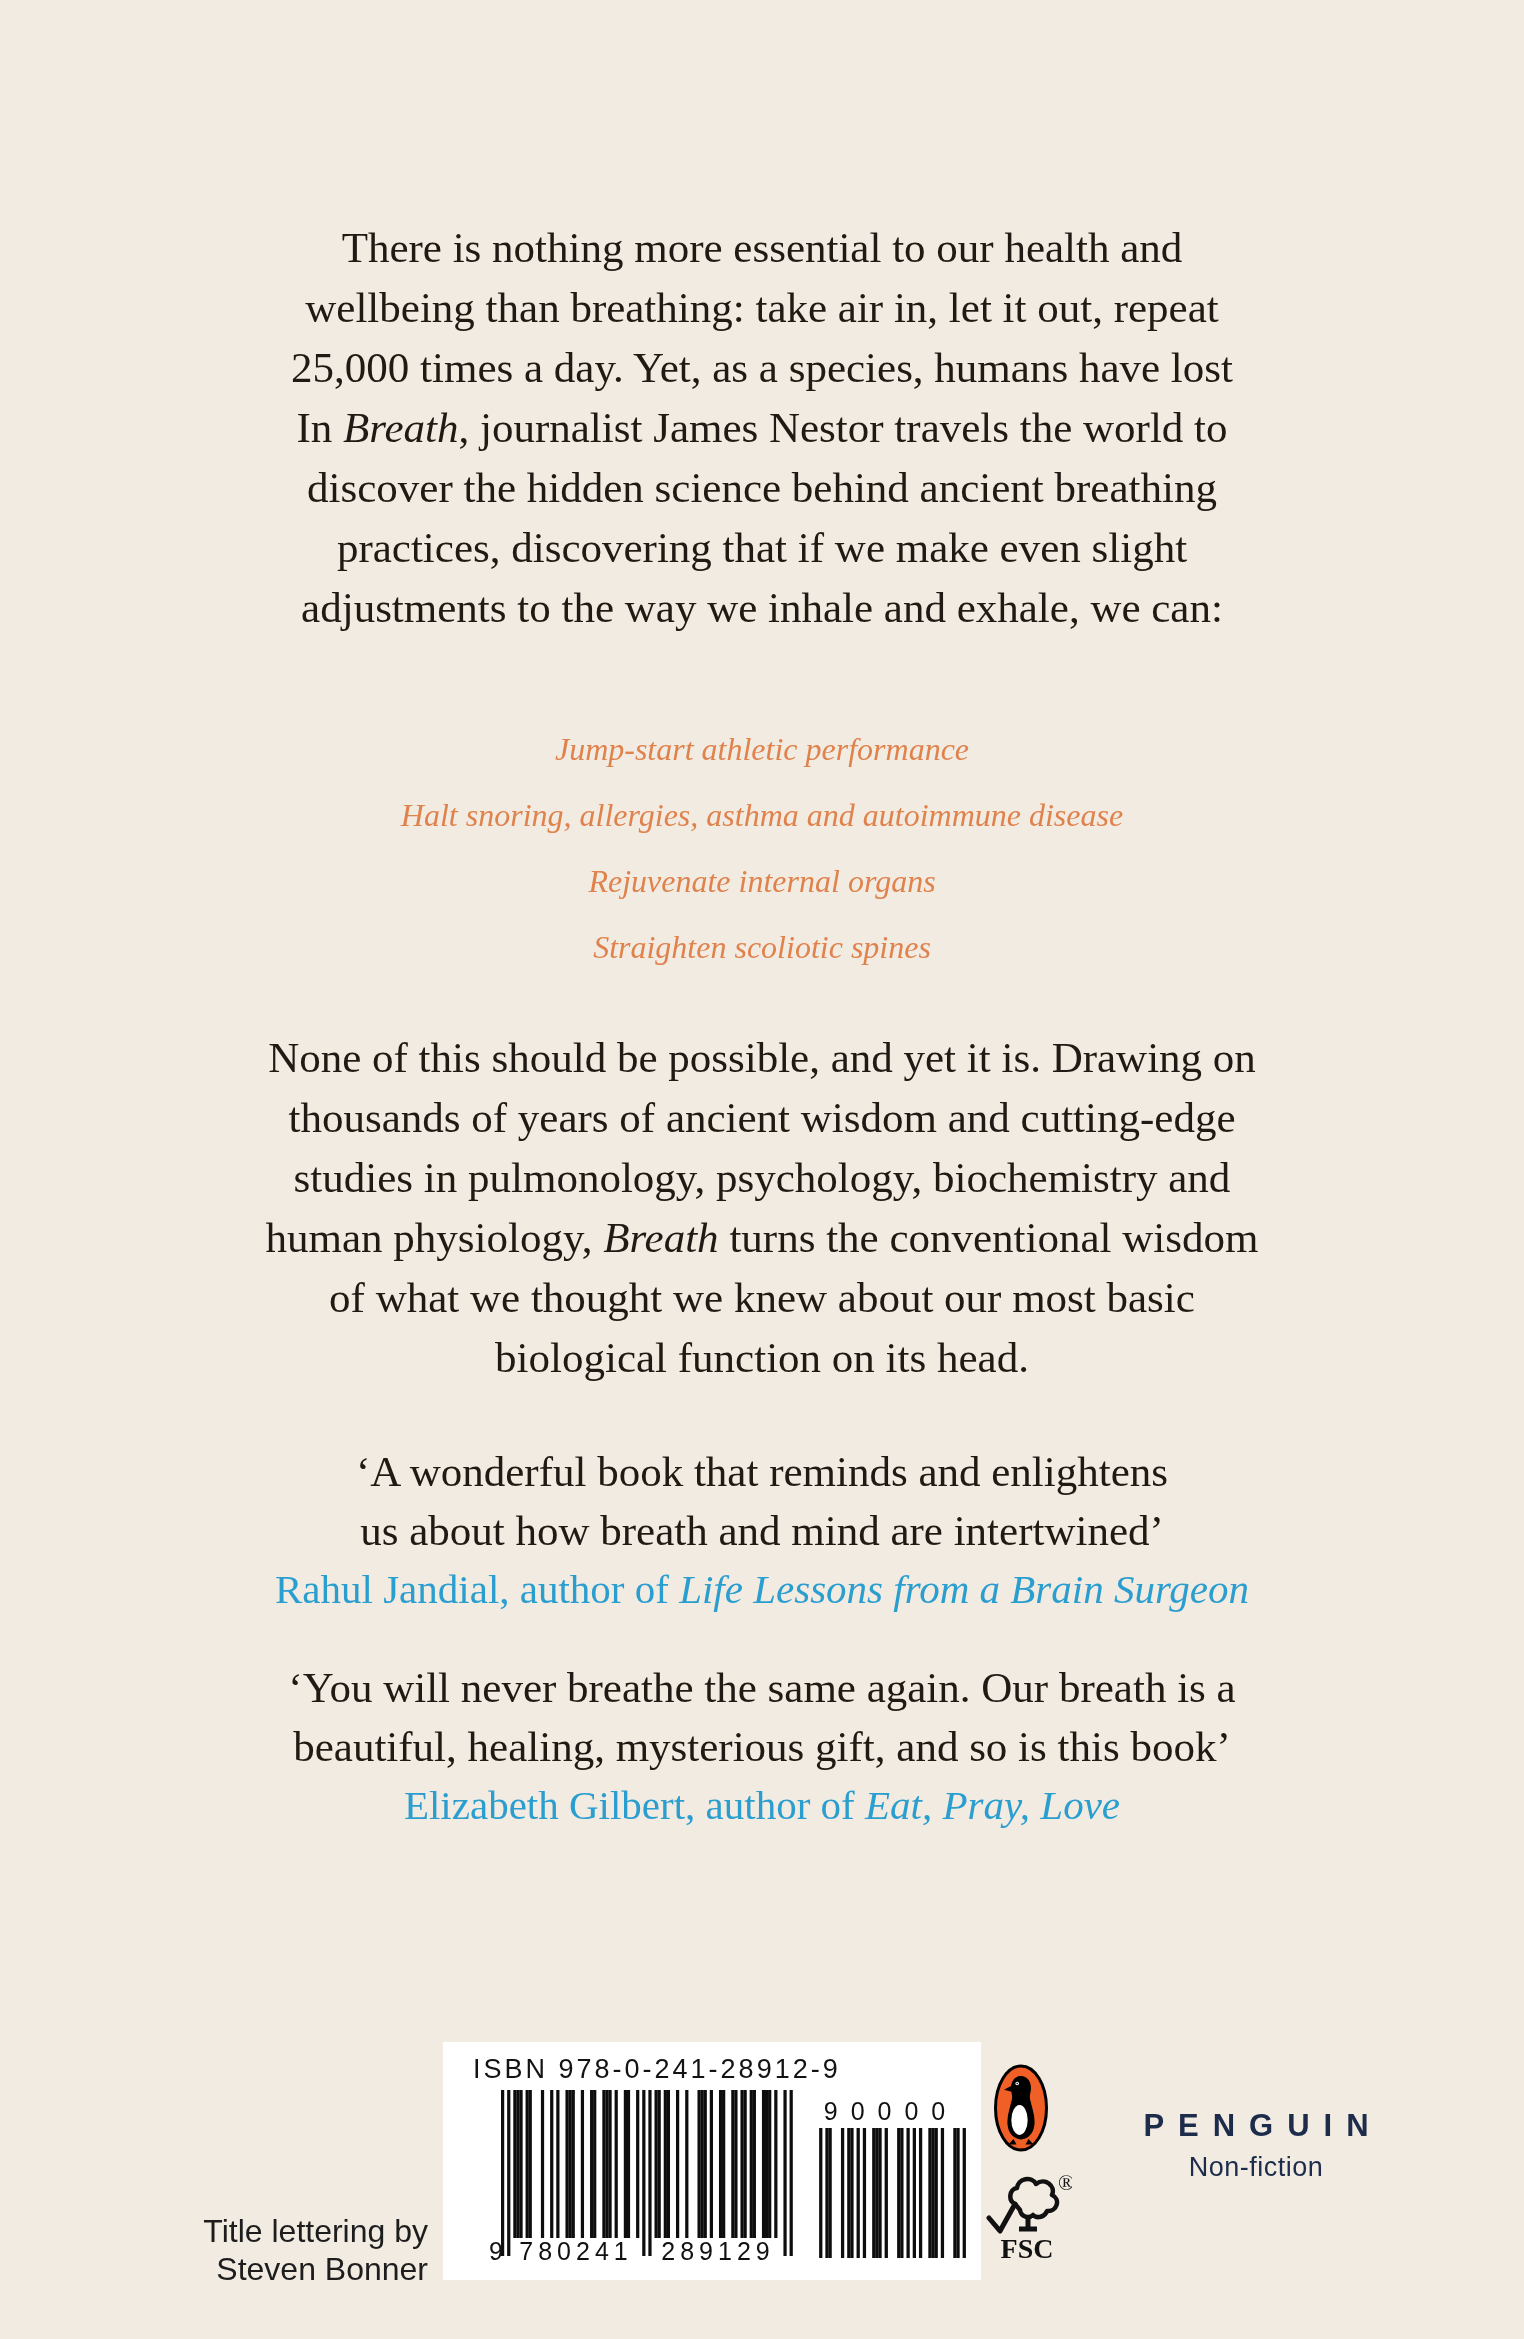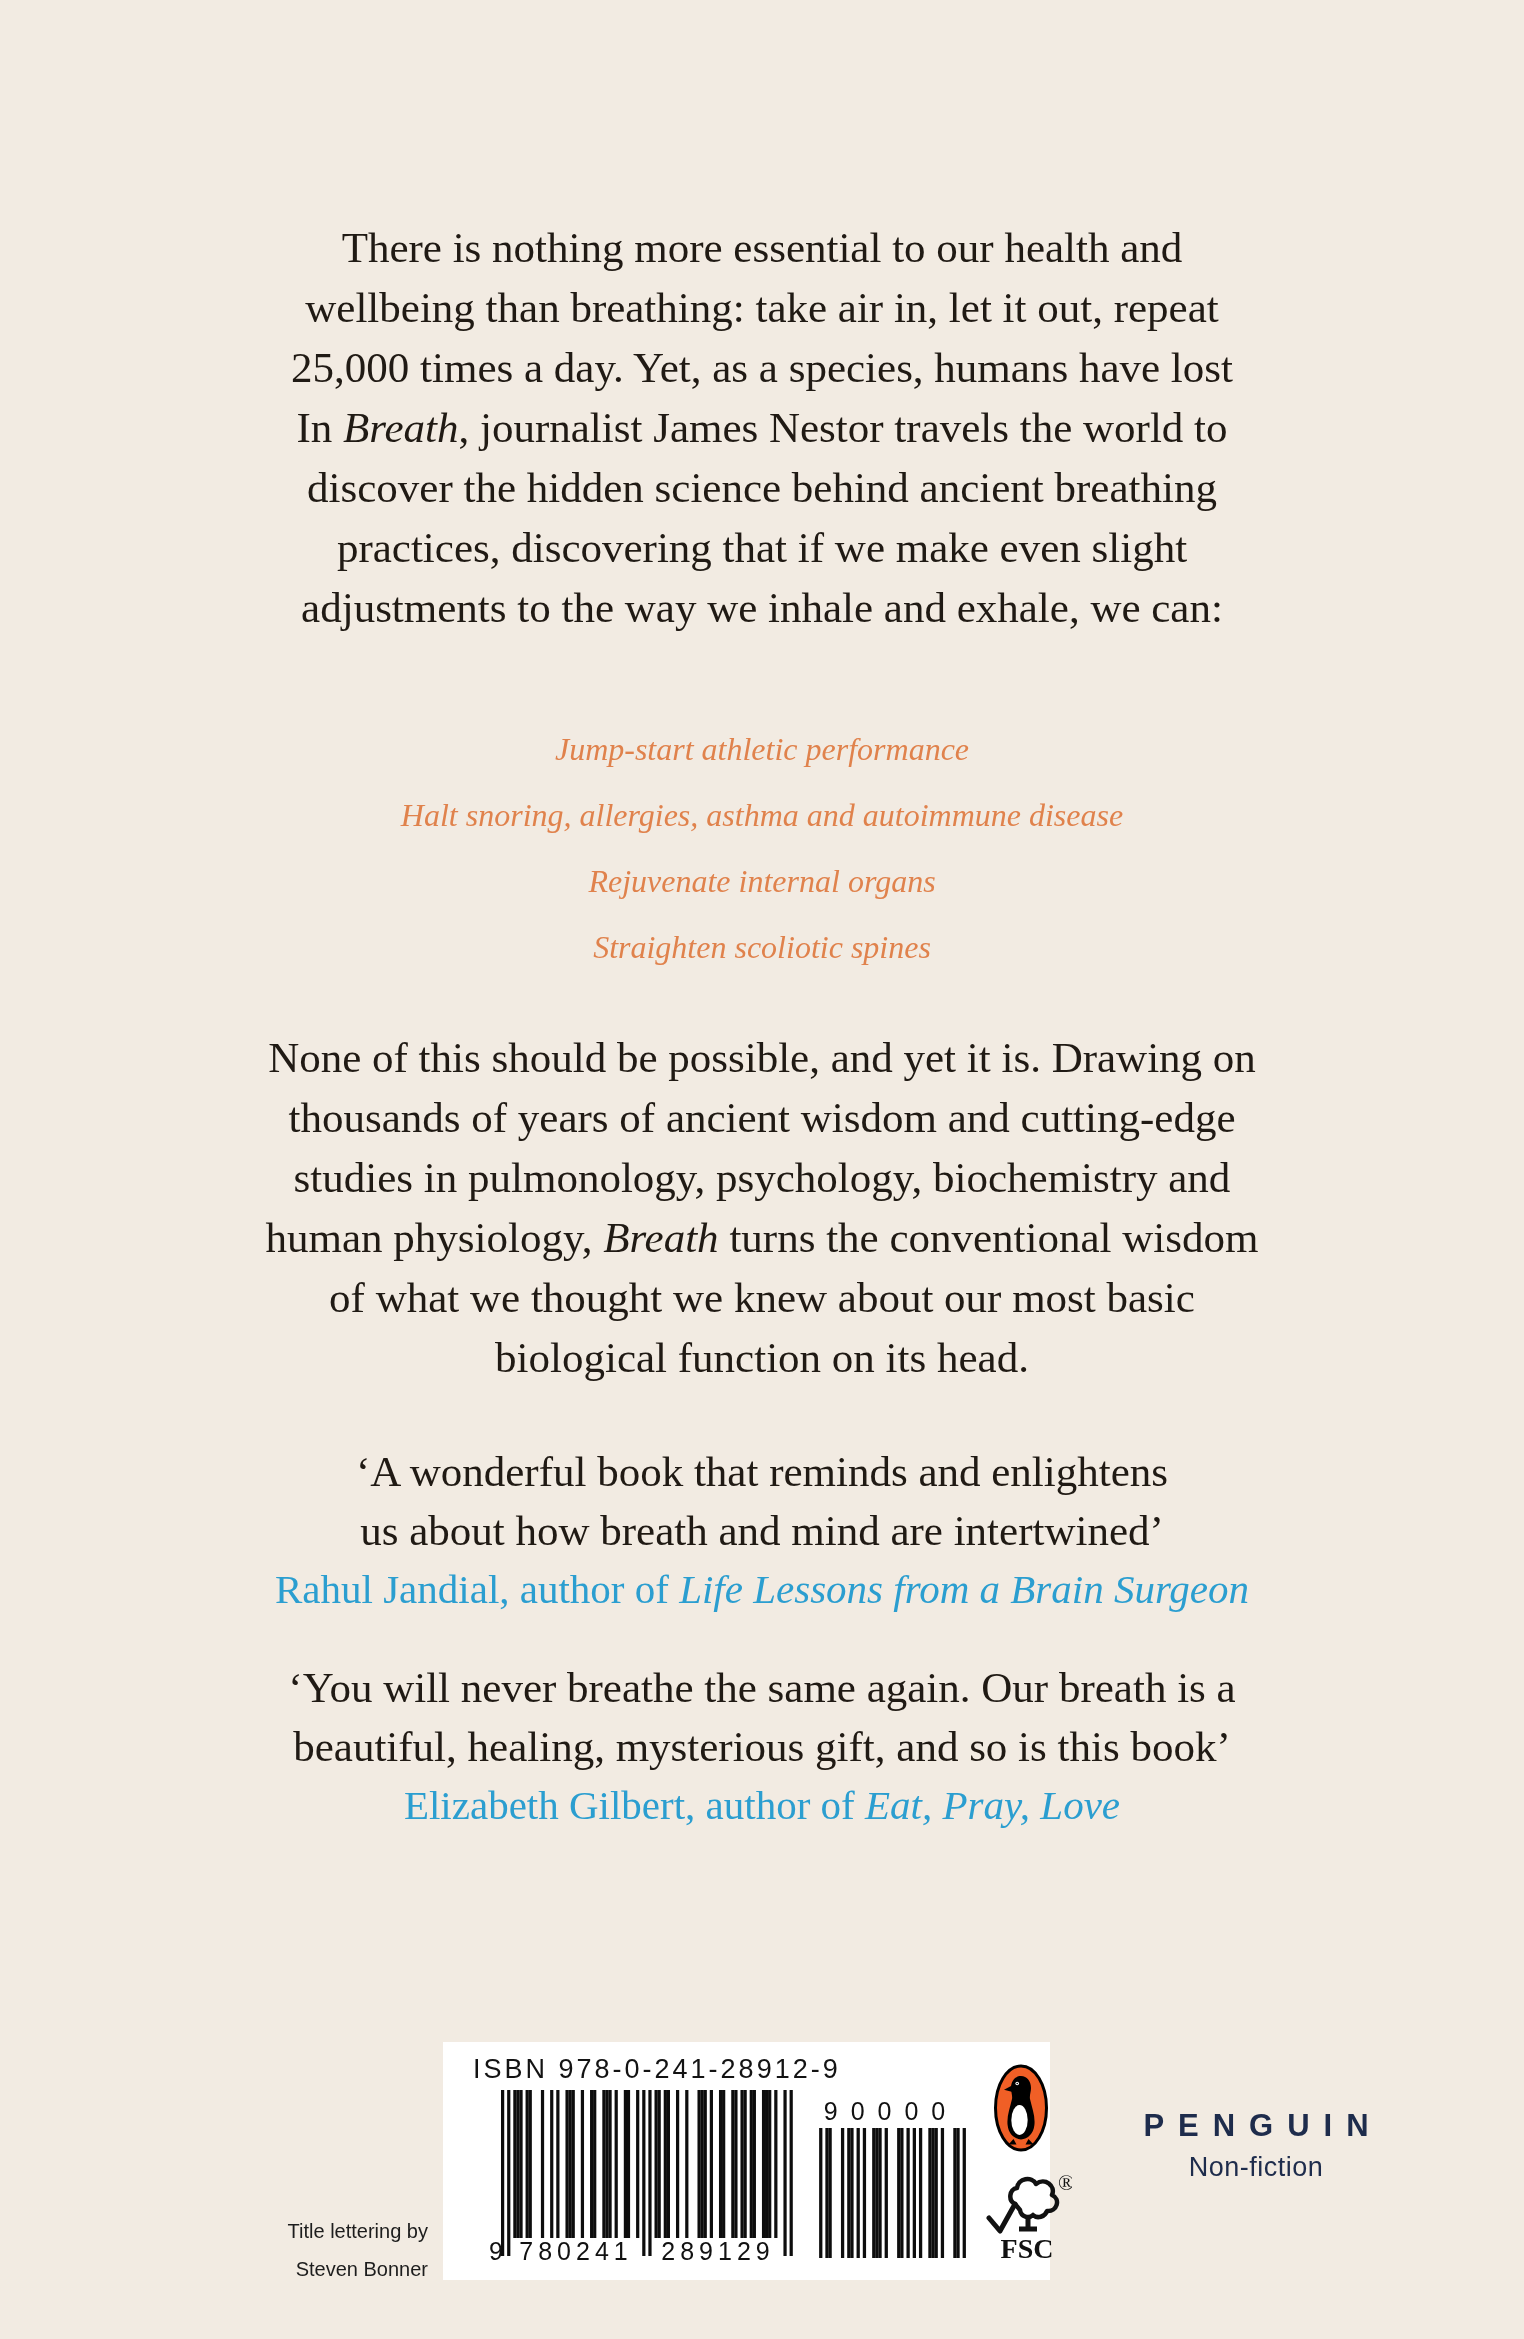--- a/index.html
+++ b/index.html
@@ -23,25 +23,25 @@
   }
   .quote { font-weight:normal; font-size:43px; line-height:59px; }
   .quote1 { top:1442px; }
   .quote2 { top:1658px; }
   .attribution { color:var(--blue,#2b9ed0); font-size:41px; }
   .it { font-style:italic; }
 
   .credit {
     position:absolute; left:128px; top:2212px; width:300px;
     text-align:right; font-family:"Liberation Sans", sans-serif;
-    font-size:20px; line-height:38px; color:#1d1d1d; font-weight:500;
+    font-size:32px; line-height:38px; color:#1d1d1d; font-weight:500;
   }
 
   .barcode-box {
-    position:absolute; left:443px; top:2042px; width:607px; height:238px;
+    position:absolute; left:443px; top:2042px; width:538px; height:238px;
     background:#ffffff;
   }
   .isbn-label {
     position:absolute; left:30px; top:12px;
     font-family:"Liberation Sans", sans-serif; font-size:27px;
     letter-spacing:3px; color:#131313;
   }
   .ean-svg   { position:absolute; left:44px;  top:48px; }
   .addon-svg { position:absolute; left:372px; top:58px; }
   .penguin-svg { position:absolute; left:550px; top:22px; }

